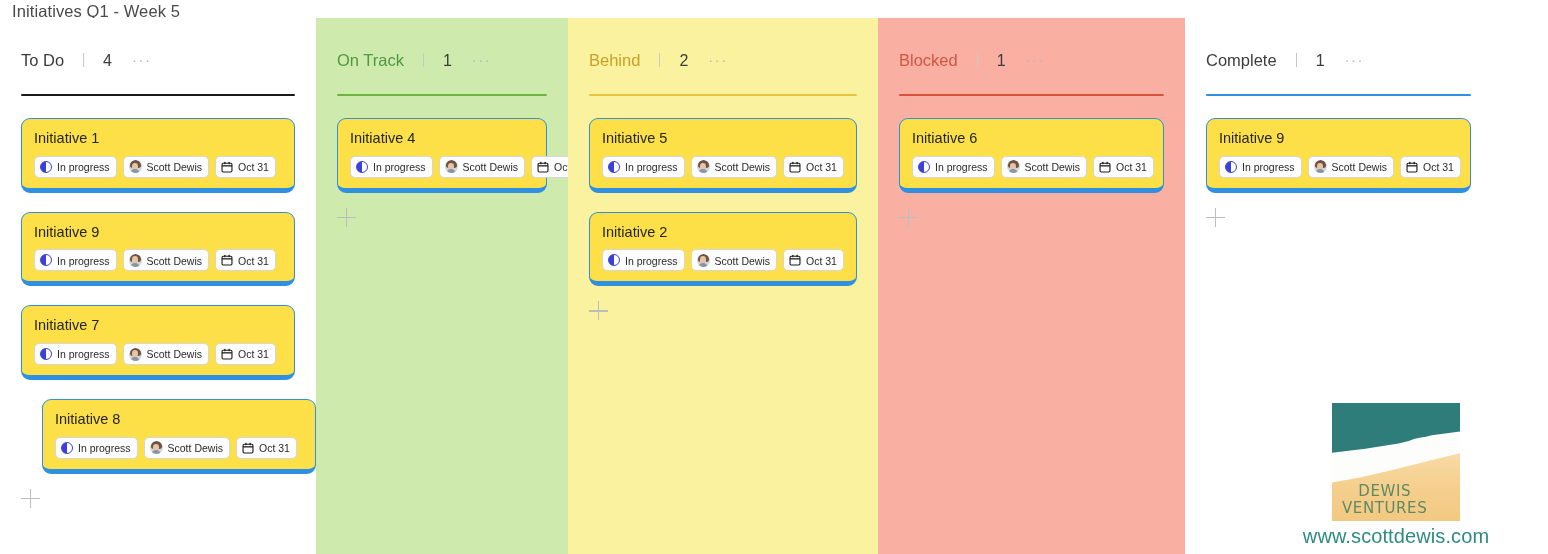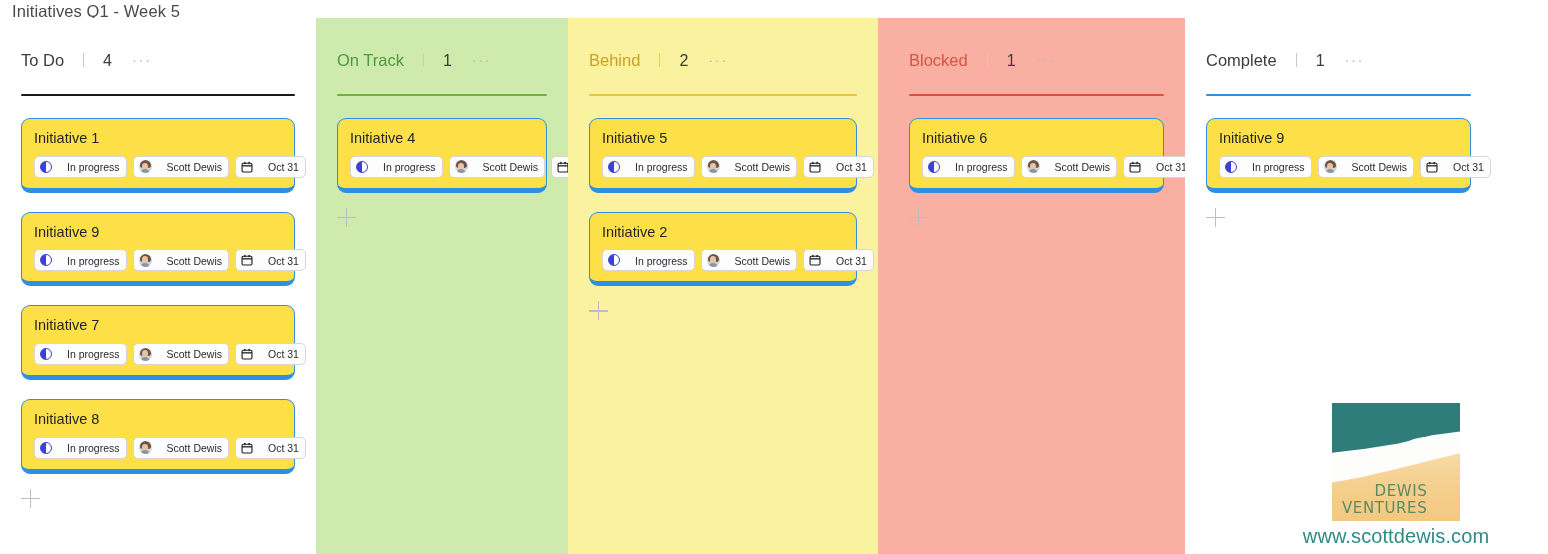--- a/index.html
+++ b/index.html
@@ -127,21 +127,21 @@
 
   .chips {
     display: flex;
     align-items: center;
     gap: 6px;
   }
 
   .chip {
     display: inline-flex;
     align-items: center;
-    gap: 15px;
+    gap: 5px;
     border: 1px solid #d6d6d6;
     border-radius: 5px;
     background: #fdfdfd;
     padding: 3px 6px 3px 5px;
     height: 22px;
     font-size: 10.5px;
     color: #2a2a2a;
     white-space: nowrap;
   }
 
@@ -251,21 +251,21 @@
   }
   #brand-mark .s1 { left: 6%;  top: 50%; width: 16%; height: 4%; transform: rotate(-12deg); }
   #brand-mark .s2 { left: 26%; top: 44%; width: 13%; height: 4%; transform: rotate(-12deg); }
   #brand-mark .s3 { left: 30%; top: 52%; width: 9%;  height: 3.4%; transform: rotate(-12deg); }
   #brand-mark .s4 { left: 60%; top: 30%; width: 14%; height: 3.6%; transform: rotate(-12deg); }
 
   #brand-mark .mark-text {
     position: absolute;
     left: 10px;
     bottom: 4px;
-    text-align: right;
+    text-align: center;
     font-family: "DejaVu Sans", sans-serif;
     font-size: 15px;
     line-height: 1.15;
     color: #5d8a63;
     letter-spacing: 0.6px;
   }
 
   #brand-url {
     font-size: 20px;
     color: #2e8b84;
@@ -362,21 +362,21 @@
                   <svg class="icon-cal" viewBox="0 0 16 16">
                     <rect x="1.4" y="3" width="13.2" height="11.6" rx="1.6" fill="none" stroke="#1d1d1d" stroke-width="1.5"></rect>
                     <rect x="1.4" y="5.6" width="13.2" height="1.7" fill="#1d1d1d"></rect>
                     <rect x="4.3" y="1" width="1.6" height="3.4" rx="0.7" fill="#1d1d1d"></rect>
                     <rect x="10.1" y="1" width="1.6" height="3.4" rx="0.7" fill="#1d1d1d"></rect>
                   </svg>
                   <span class="chip-label">Oct 31</span>
                 </div>
               </div>
             </div>
-            <div class="card" style="border-color: rgb(47, 143, 224);">
+            <div class="card" style="border-color: rgb(47, 143, 224); margin-left: 21px;">
               <div class="card-title">Initiative 8</div>
               <div class="chips">
                 <div class="chip">
                   <span class="icon-status"></span>
                   <span class="chip-label">In progress</span>
                 </div>
                 <div class="chip">
                   <span class="icon-avatar">
                     <span class="av-hair"></span>
                     <span class="av-face"></span>
@@ -498,21 +498,21 @@
                     <rect x="10.1" y="1" width="1.6" height="3.4" rx="0.7" fill="#1d1d1d"></rect>
                   </svg>
                   <span class="chip-label">Oct 31</span>
                 </div>
               </div>
             </div>
             <div class="add-btn" title="+"></div>
           </div>
         </div>
       </div>
-      <div class="column" style="width: 307px; background: rgb(249, 176, 163); padding-left: 10px;">
+      <div class="column" style="width: 307px; background: rgb(249, 176, 163);">
         <div class="column-inner">
           <div class="col-head">
             <span class="col-name" style="color: rgb(207, 87, 66);">Blocked</span>
             <span class="col-sep"></span>
             <span class="col-count">1</span>
             <span class="col-menu">···</span>
           </div>
           <div class="col-rule" style="background: rgb(217, 83, 60);"></div>
           <div class="card-list">
             <div class="card" style="border-color: rgb(47, 143, 224);">

